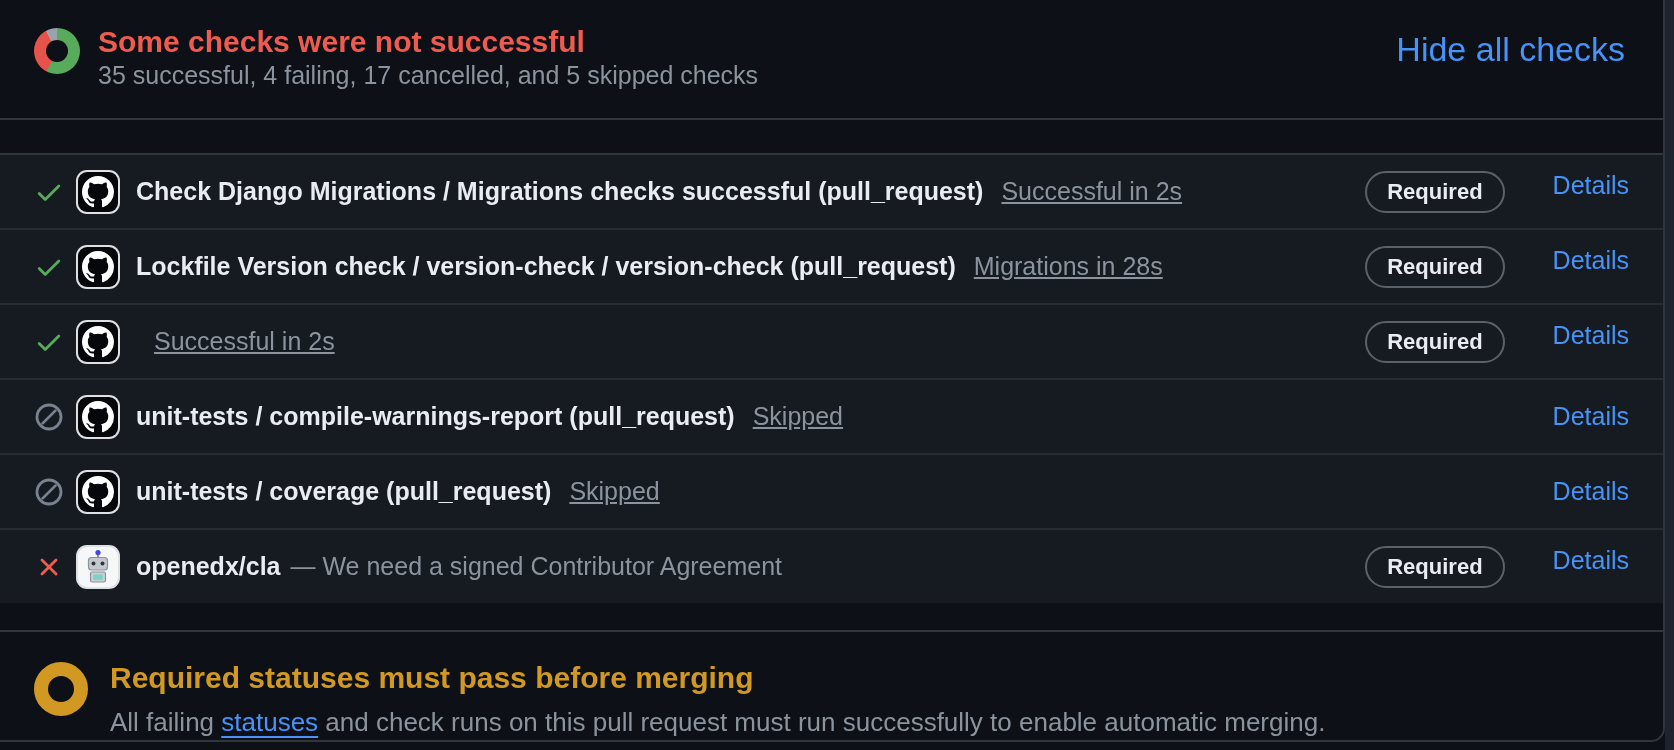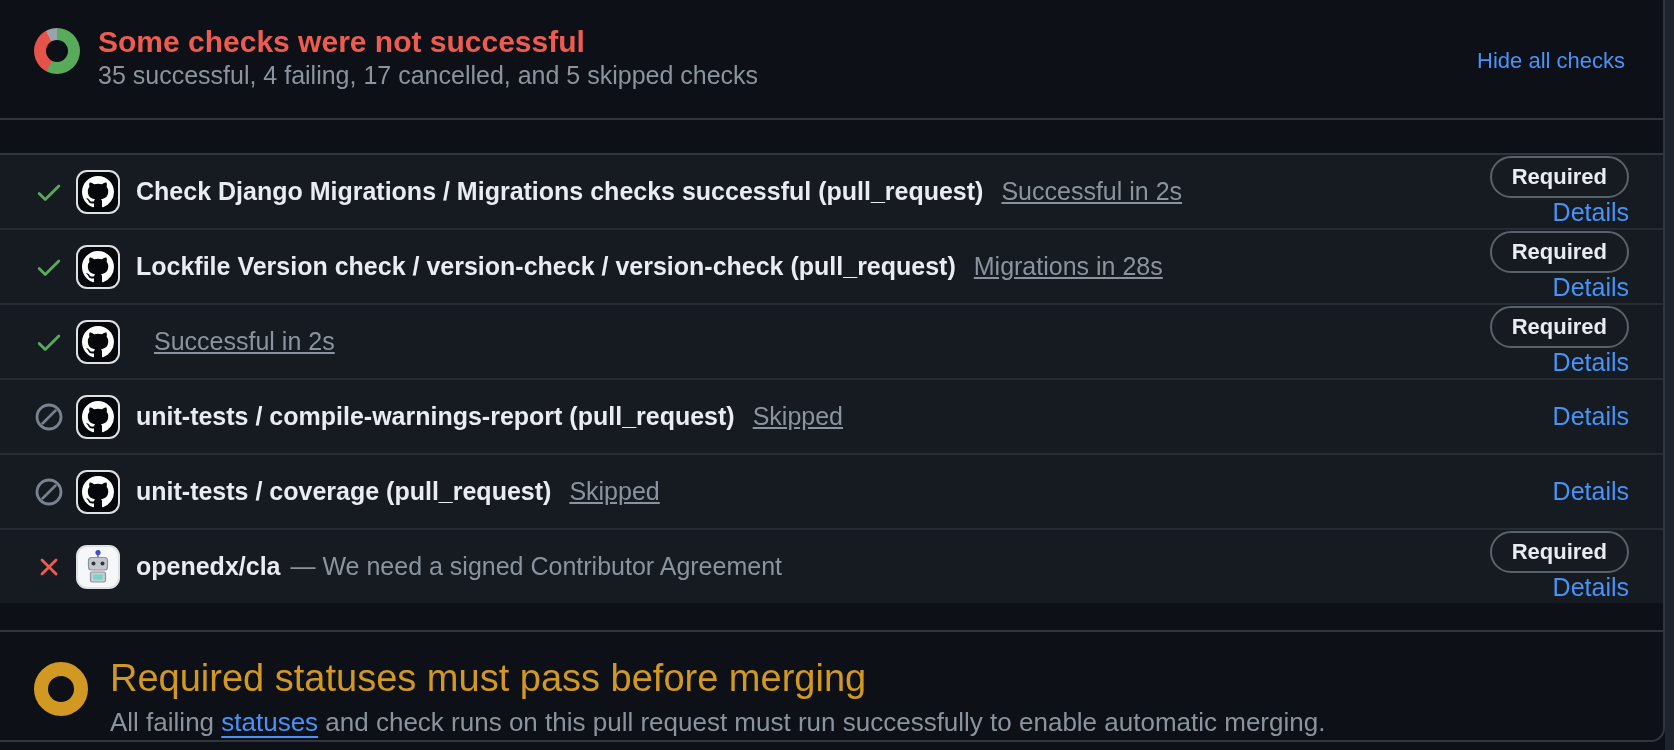--- a/index.html
+++ b/index.html
@@ -56,22 +56,22 @@
     line-height: 36px;
     color: var(--danger);
   }
   .header-subtitle {
     font-size: 25px;
     line-height: 30px;
     color: var(--muted);
   }
   .hide-link {
     margin-left: auto;
-    margin-top: 24px;
-    font-size: 22px;
+    margin-top: 6px;
+    font-size: 34px;
     color: var(--accent);
     text-decoration: none;
     cursor: pointer;
     white-space: nowrap;
   }
   
   .checks-list {
     flex: none;
     margin-top: 6px;
     border-top: 2px solid var(--border);
@@ -117,22 +117,21 @@
   .row-status {
     font-size: 25px;
     color: var(--muted);
     margin-left: 18px;
     white-space: nowrap;
     text-decoration: underline;
   }
   .row-right {
     margin-left: auto;
     display: flex;
-    align-items: flex-end;
-    flex-direction: column;
+    align-items: flex-start;
   }
   .pill {
     border: 2px solid #59616b;
     border-radius: 999px;
     padding: 6px 20px;
     font-size: 22px;
     font-weight: 600;
     color: var(--foreground);
     white-space: nowrap;
   }
@@ -158,22 +157,22 @@
   .ring {
     width: 54px; height: 54px;
     box-sizing: border-box;
     border-radius: 50%;
     border: 14px solid var(--attention);
     flex: none;
     margin-top: 2px;
   }
   .footer-text { margin-left: 22px; }
   .footer-title {
-    font-size: 38px;
-    font-weight: 400;
+    font-size: 30px;
+    font-weight: 700;
     line-height: 36px;
     color: var(--attention);
   }
   .footer-sub {
     font-size: 26px;
     line-height: 32px;
     margin-top: 10px;
     color: var(--muted);
   }
   .inline-link {

